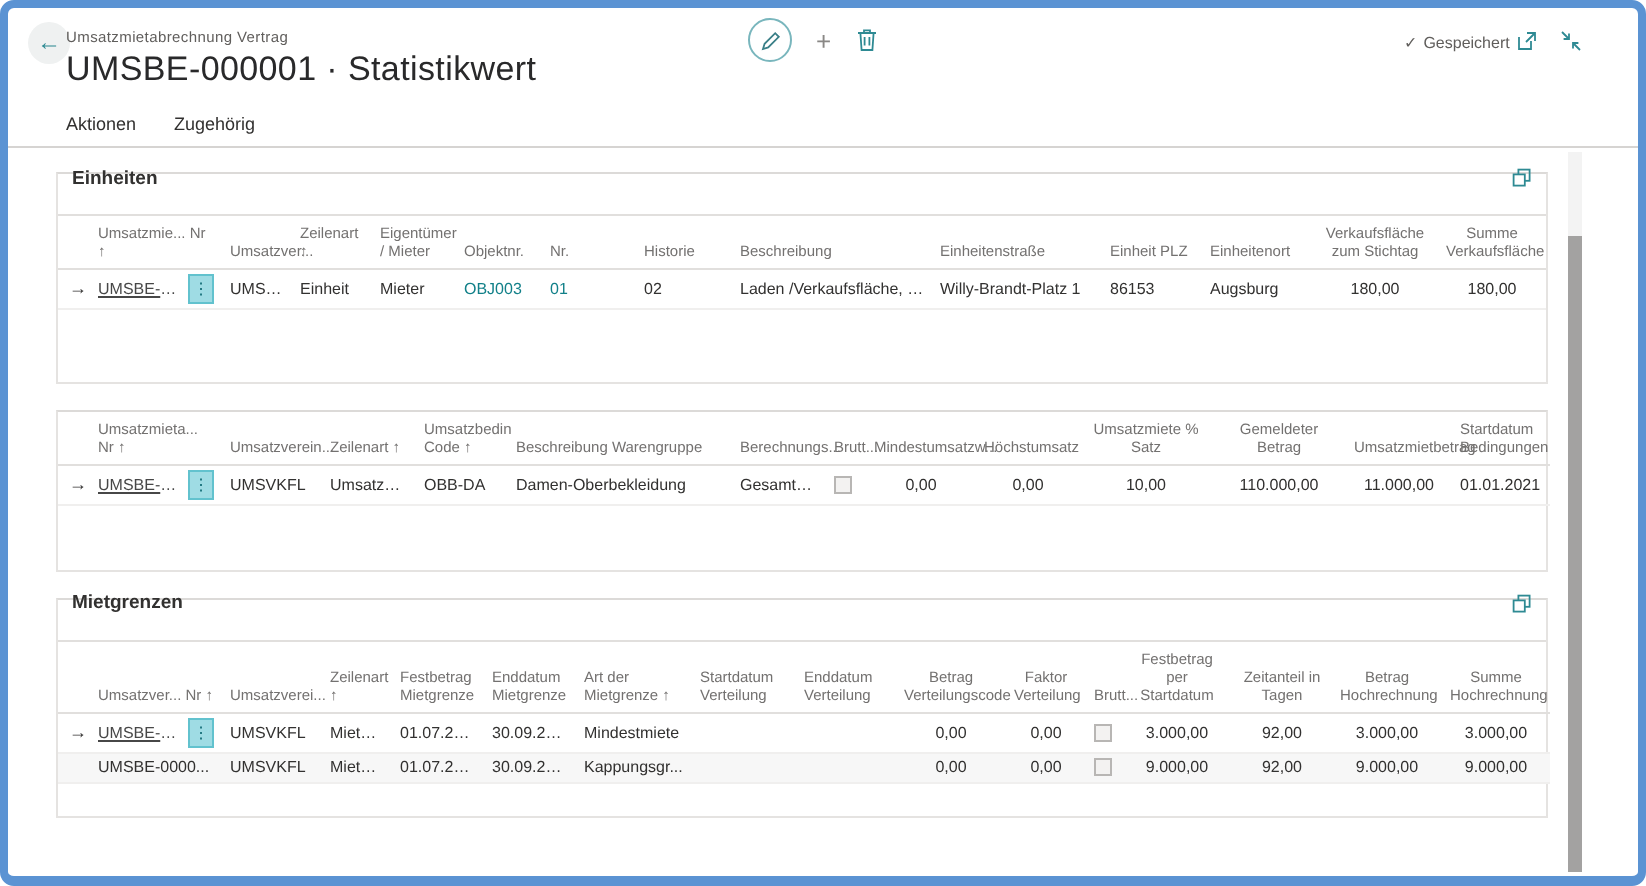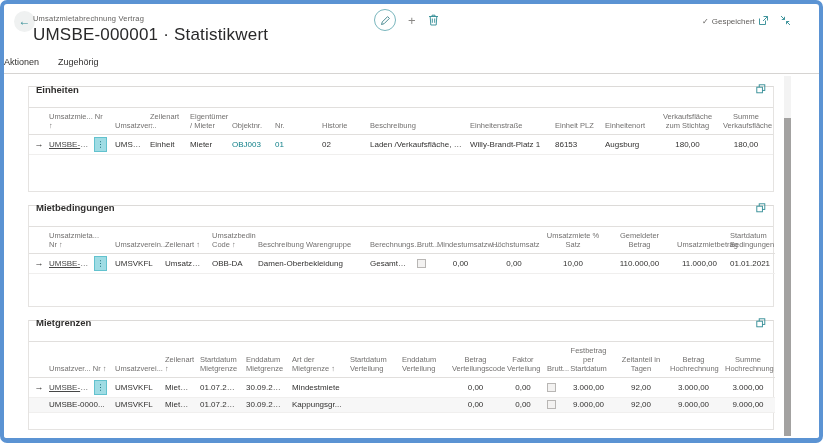--- a/index.html
+++ b/index.html
@@ -34,21 +34,21 @@
   .edit-circle {
     width: 22px; height: 22px; border-radius: 50%;
     border: 1px solid #79b6bd; display: flex; align-items: center; justify-content: center; cursor: pointer;
   }
   .plus-btn { font-size: 13px; color: #8a8886; cursor: pointer; line-height: 1; padding-top: 1px; }
   .trash-btn { cursor: pointer; display: flex; align-items: center; }
   .saved { position: absolute; left: 698px; top: 13px; font-size: 8px; color: #605e5c; display: flex; gap: 3px; align-items: center; }
   .win-icons { position: absolute; left: 754px; top: 11px; display: flex; gap: 11px; }
   .win-icons span { cursor: pointer; display: flex; }
   
-  .tabs { height: 24px; border-bottom: 1px solid #d6d4d2; display: flex; gap: 19px; align-items: flex-end; }
+  .tabs { height: 24px; padding-left: 29px; border-bottom: 1px solid #d6d4d2; display: flex; gap: 19px; align-items: flex-end; }
   .tab { font-size: 9px; color: #323130; padding-bottom: 6px; cursor: pointer; }
   
   .main { padding: 12px 45px 0 24px; }
   .card { border: 1px solid #e5e3e1; border-top-color: #dcdad8; margin-bottom: 13px; background: #fff; }
   .card-head { height: 21px; padding: 0 7px 16px 7px; display: flex; align-items: center; justify-content: space-between; border-bottom: 1px solid #e1dfdd; }
   .card-title { font-size: 9.5px; font-weight: 700; color: #323130; }
   .share-btn { cursor: pointer; display: flex; }
   table { width: 100%; table-layout: fixed; border-collapse: collapse; }
   th {
     font-size: 7.5px; font-weight: 400; color: #737170; text-align: left;
@@ -205,29 +205,20 @@
           <td>Augsburg</td>
           <td class="num">180,00</td>
           <td class="num">180,00</td>
         </tr>
       </tbody>
     </table>
     <div class="filler-a"></div>
   </section>
 
   <section class="card">
-    <div class="card-head">
-      <span class="card-title">Mietbedingungen</span>
-      <span class="share-btn">
-        <svg width="10" height="10" viewBox="0 0 10 10">
-            <rect x="3.2" y="0.8" width="5.6" height="5.6" fill="none" stroke="#2e8a93" stroke-width="0.9"></rect>
-            <rect x="0.8" y="3.2" width="5.6" height="5.6" fill="#ffffff" stroke="#2e8a93" stroke-width="0.9"></rect>
-          </svg>
-      </span>
-    </div>
     <table>
       <colgroup>
           <col style="width:16px">
           <col style="width:66px">
           <col style="width:50px">
           <col style="width:47px">
           <col style="width:46px">
           <col style="width:112px">
           <col style="width:47px">
           <col style="width:20px">
@@ -311,21 +302,21 @@
           <col style="width:50px">
           <col style="width:55px">
           <col style="width:54px">
         </colgroup>
       <thead>
         <tr>
           <th></th>
           <th>Umsatzver... Nr ↑</th>
           <th>Umsatzverei...</th>
           <th>Zeilenart ↑</th>
-          <th>Startdatum Mietgrenze</th>
+          <th>Festbetrag Mietgrenze</th>
           <th>Enddatum Mietgrenze</th>
           <th>Art der Mietgrenze ↑</th>
           <th>Startdatum Verteilung</th>
           <th>Enddatum Verteilung</th>
           <th class="num">Betrag Verteilungscode</th>
           <th class="num">Faktor Verteilung</th>
           <th>Brutt...</th>
           <th class="num">Festbetrag per Startdatum</th>
           <th class="num">Zeitanteil in Tagen</th>
           <th class="num">Betrag Hochrechnung</th>

